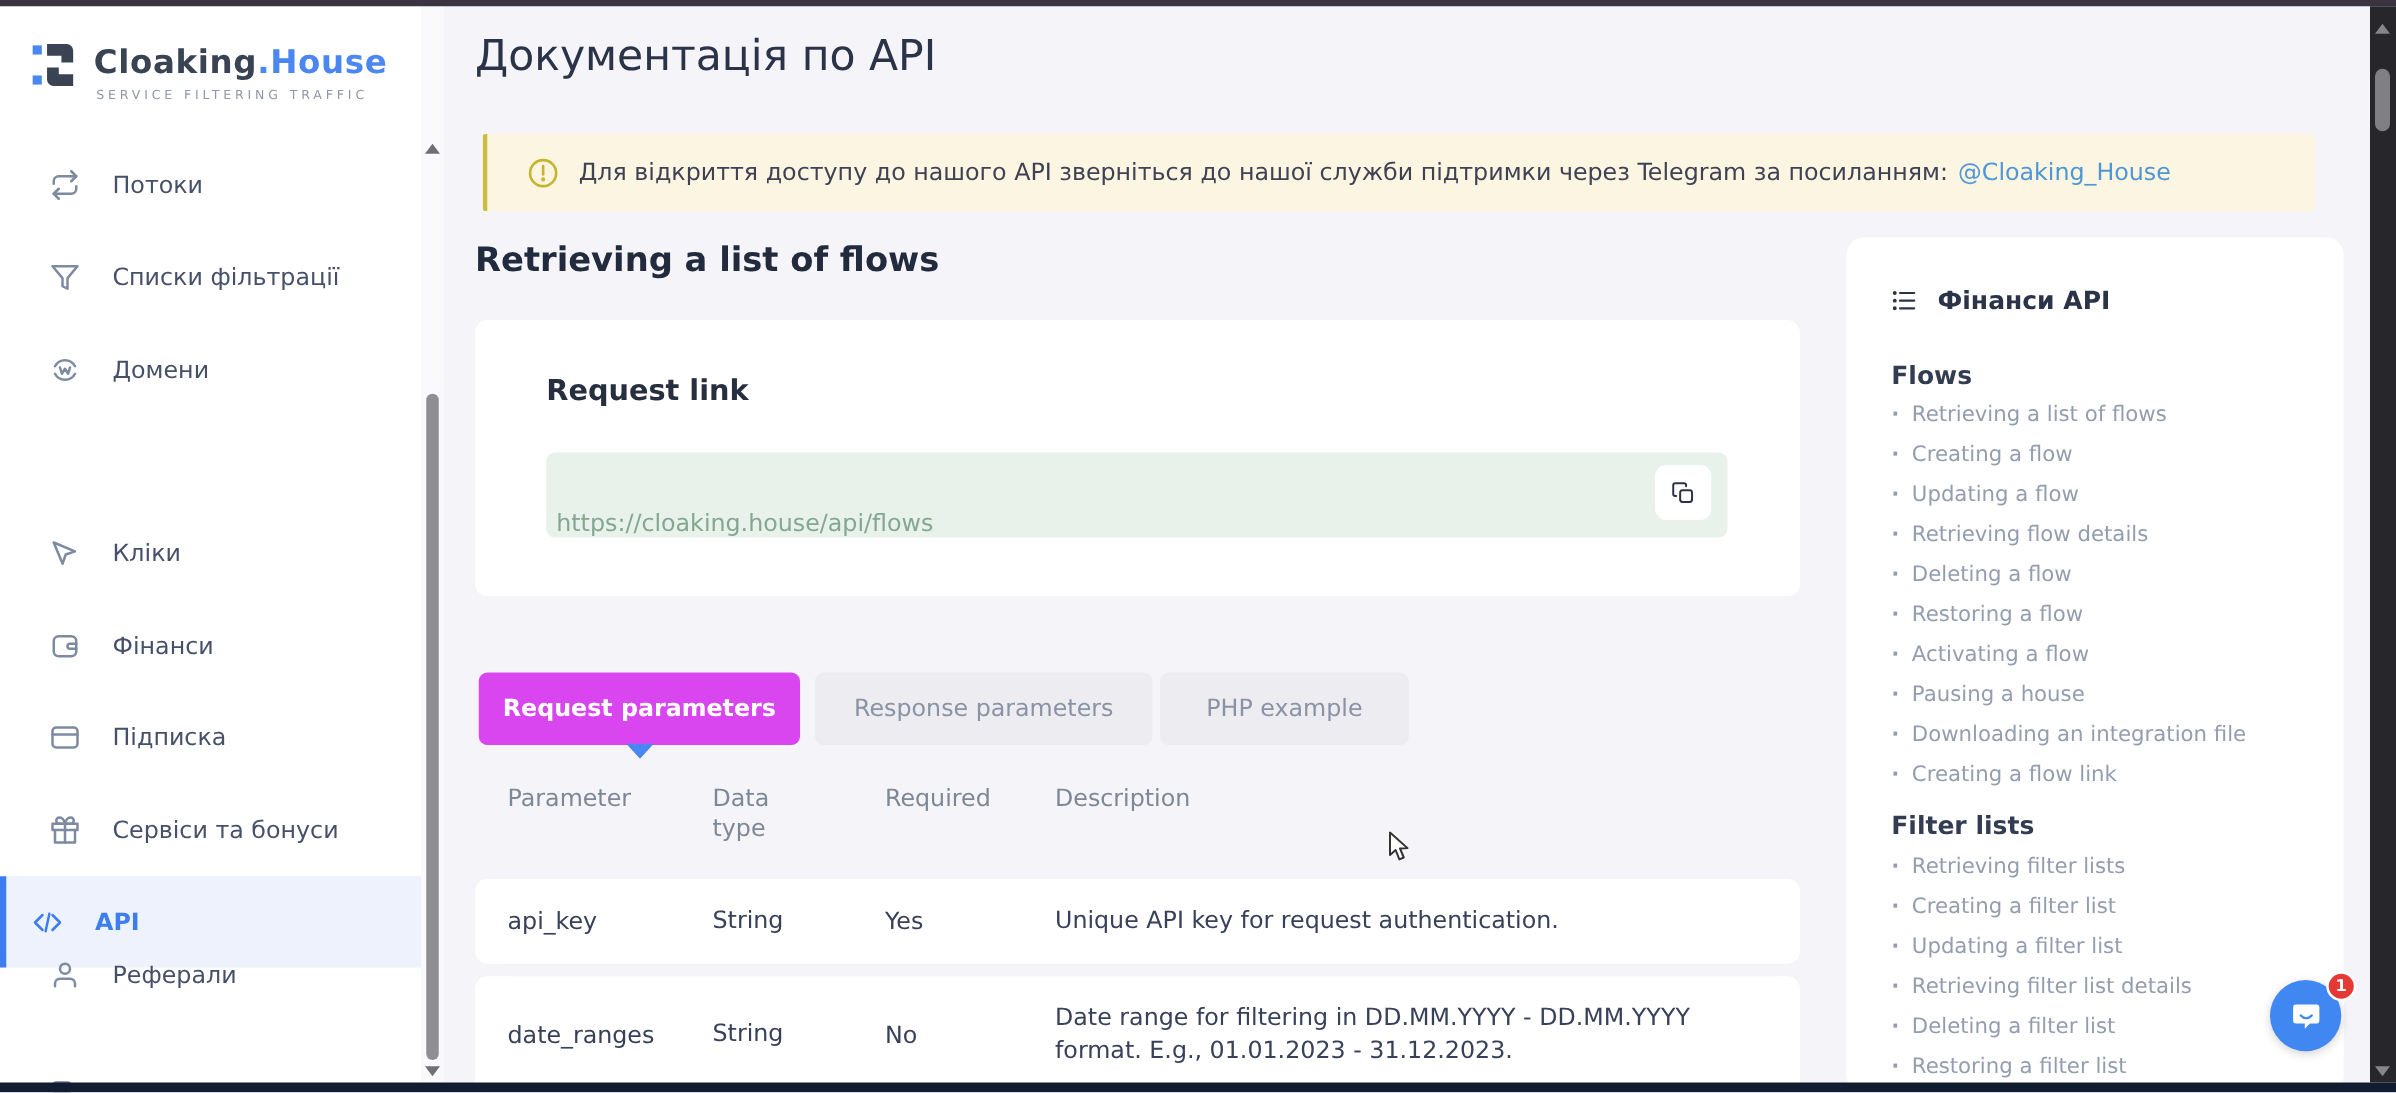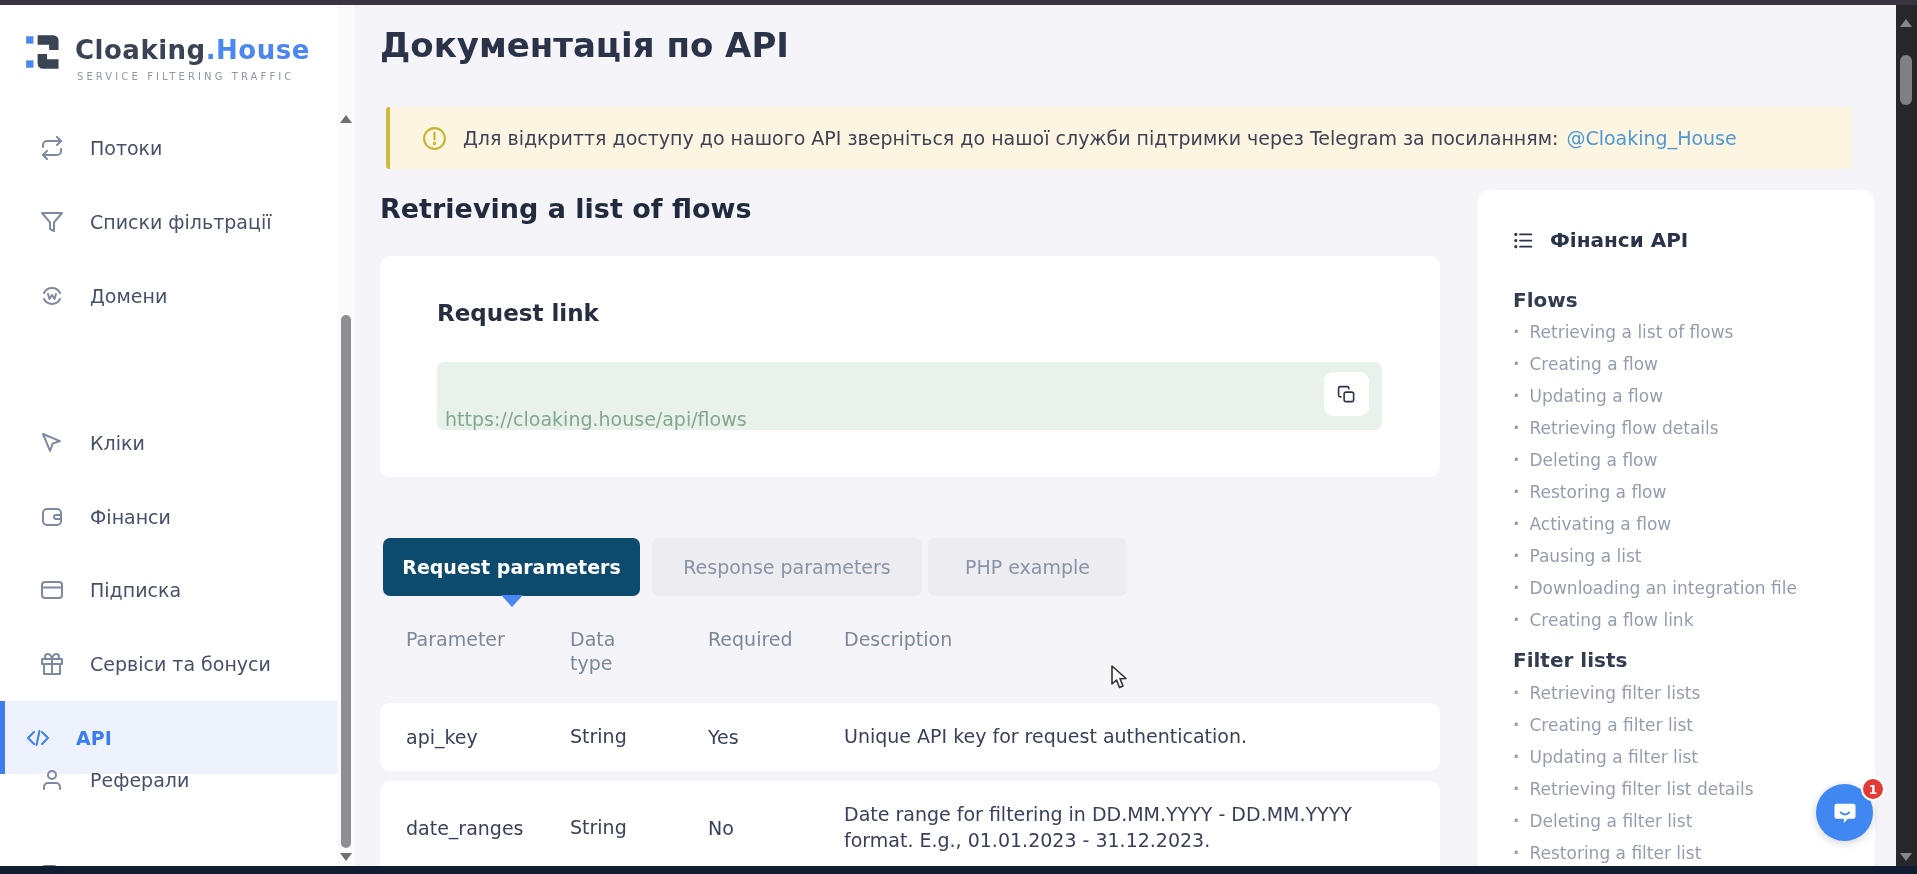--- a/index.html
+++ b/index.html
@@ -32,37 +32,37 @@
 
   
   .side-scroll-track { left:337px; top:5px; width:18px; height:861px; background:#fafafc; z-index:12; }
   .side-scroll-thumb { position:absolute; left:4px; top:310px; width:10px; height:533px; background:#8e8e93; border-radius:5px; }
   .side-tri-up { position:absolute; left:3px; top:110px; }
   .side-tri-down { position:absolute; left:3px; top:848px; }
   .tri-up-dk { width:0; height:0; border-left:6px solid transparent; border-right:6px solid transparent; border-bottom:8px solid #6f6f74; }
   .tri-down-dk { width:0; height:0; border-left:6px solid transparent; border-right:6px solid transparent; border-top:8px solid #6f6f74; }
 
   
-  .page-title { left:380px; top:25px; font-size:34px; font-weight:700; color:#2b3348; }
+  .page-title { left:380px; top:25px; font-size:34px; font-weight:400; color:#2b3348; }
   .banner { left:386px; top:107px; width:1466px; height:62px; background:#fcf5e1; border-left:4px solid #cdbb3e; border-radius:3px; display:flex; align-items:center; padding-left:32px; }
   .banner-icon { width:25px; height:25px; color:#c4b52c; margin-right:16px; flex:0 0 25px; }
   .banner-text { font-size:19px; color:#3f4254; white-space:nowrap; }
   .banner-link { font-size:19px; color:#4e97d4; text-decoration:none; margin-left:8px; cursor:pointer; }
   .section-heading { left:380px; top:193px; font-size:27px; font-weight:800; color:#222b3e; }
 
   .card { background:#fff; border-radius:10px; }
   .request-card { left:380px; top:256px; width:1060px; height:221px; }
   .request-title { position:absolute; left:57px; top:44px; font-size:23px; font-weight:800; color:#262e40; }
   .url-box { position:absolute; left:57px; top:106px; width:945px; height:68px; background:#e8f2ea; border-radius:7px; display:flex; align-items:flex-end; padding-left:8px; }
   .url-text { font-size:19px; color:#83a791; }
   .copy-btn { position:absolute; right:13px; top:10px; width:45px; height:44px; background:#ffffff; border:none; border-radius:9px; display:flex; align-items:center; justify-content:center; cursor:pointer; color:#2b3348; }
 
   .tab { position:absolute; top:538px; height:58px; border-radius:7px; display:flex; align-items:center; justify-content:center; font-size:19px; cursor:pointer; }
   .tab-inactive { background:#ececf1; color:#8a93a5; }
-  .tab-active { background:#0c4a6e; color:#ffffff; font-weight:600; }
+  .tab-active { background:#d946ef; color:#ffffff; font-weight:600; }
   .tab-active::after { content:""; position:absolute; left:50%; bottom:-11px; transform:translateX(-50%); width:0; height:0; border-left:11px solid transparent; border-right:11px solid transparent; border-top:12px solid #4b87f2; }
   .tab1 { left:383px; width:257px; }
   .tab2 { left:652px; width:270px; }
   .tab3 { left:928px; width:199px; }
 
   .thead { left:380px; top:628px; width:1060px; height:60px; color:#7d8897; font-size:19px; }
   .th { position:absolute; top:0; }
   .col1 { left:26px; } .col2 { left:190px; width:70px; line-height:1.25; } .col3 { left:328px; } .col4 { left:464px; }
   .trow { left:380px; width:1060px; color:#39415a; font-size:19px; }
   .row1 { top:703px; height:68px; }
@@ -254,21 +254,21 @@
       <span class="methods-title">Фінанси API</span>
     </div>
     <div class="m-section-title" style="top:98px">Flows</div>
     <div class="m-item" style="top:132px">Retrieving a list of flows</div>
     <div class="m-item" style="top:164px">Creating a flow</div>
     <div class="m-item" style="top:196px">Updating a flow</div>
     <div class="m-item" style="top:228px">Retrieving flow details</div>
     <div class="m-item" style="top:260px">Deleting a flow</div>
     <div class="m-item" style="top:292px">Restoring a flow</div>
     <div class="m-item" style="top:324px">Activating a flow</div>
-    <div class="m-item" style="top:356px">Pausing a list</div>
+    <div class="m-item" style="top:356px">Pausing a house</div>
     <div class="m-item" style="top:388px">Downloading an integration file</div>
     <div class="m-item" style="top:420px">Creating a flow link</div>
     <div class="m-section-title" style="top:458px">Filter lists</div>
     <div class="m-item" style="top:493px">Retrieving filter lists</div>
     <div class="m-item" style="top:525px">Creating a filter list</div>
     <div class="m-item" style="top:557px">Updating a filter list</div>
     <div class="m-item" style="top:589px">Retrieving filter list details</div>
     <div class="m-item" style="top:621px">Deleting a filter list</div>
     <div class="m-item" style="top:653px">Restoring a filter list</div>
   </aside>

